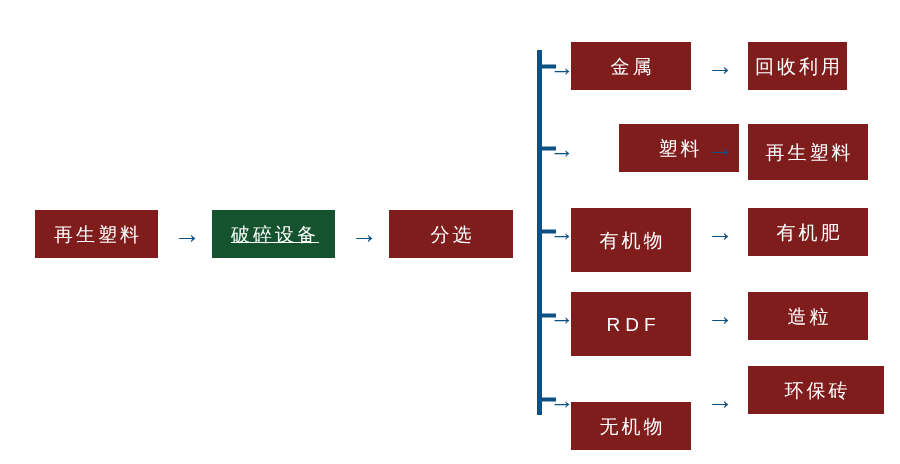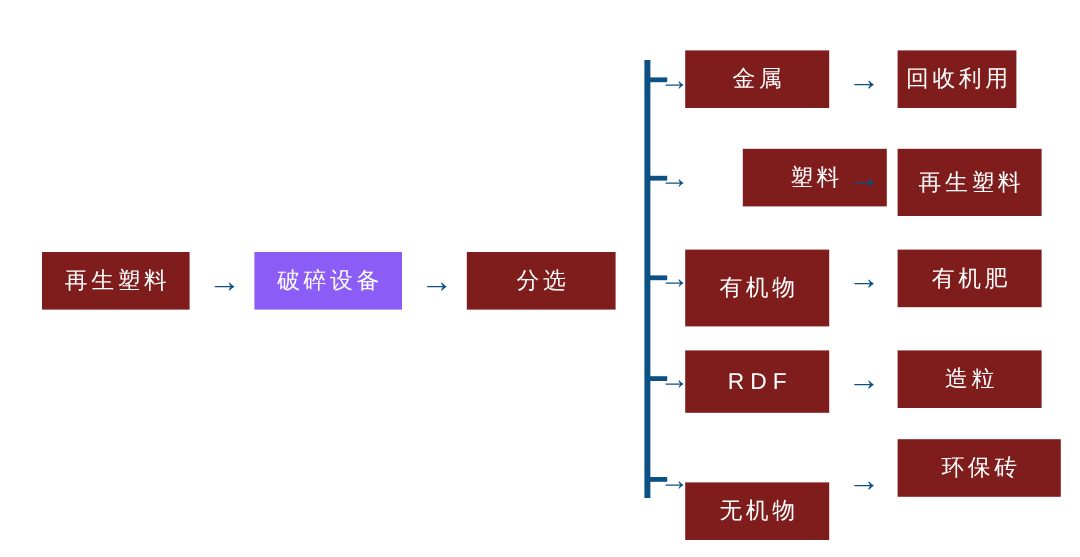--- a/index.html
+++ b/index.html
@@ -29,21 +29,21 @@
     justify-content: center;
     color: #ffffff;
     font-size: 19px;
     letter-spacing: 3px;
     text-indent: 3px;
     line-height: 1;
     white-space: nowrap;
     user-select: none;
   }
   .node.blue { background: #7f1d1d; }
-  .node.red  { background: #8b5cf6; }
+  .node.red  { background: #14532d; text-decoration: underline; }
   .node.latin { letter-spacing: 5px; text-indent: 5px; font-size: 19px; }
 
   
   .arrow {
     position: absolute;
     display: flex;
     align-items: center;
     justify-content: center;
     color: #0d5184;
     font-size: 27px;
@@ -97,21 +97,21 @@
   <div class="node blue" style="left:571px; top:124px; width:120px; height:48px;margin-left:48px;">塑料</div>
   <div class="arrow" style="left:697px; top:124px; width:46px; height:48px;">→</div>
   <div class="node blue" style="left:748px; top:124px; width:120px; height:56px;font-family:Liberation Serif, serif;">再生塑料</div>
 
   <div class="arrow" style="left:550px; top:208px; width:24px; height:48px; font-size:25px;">→</div>
   <div class="node blue" style="left:571px; top:208px; width:120px; height:64px;">有机物</div>
   <div class="arrow" style="left:697px; top:208px; width:46px; height:48px;">→</div>
   <div class="node blue" style="left:748px; top:208px; width:120px; height:48px;">有机肥</div>
 
   <div class="arrow" style="left:550px; top:292px; width:24px; height:48px; font-size:25px;">→</div>
-  <div class="node blue latin" style="left:571px; top:292px; width:120px; height:52px;">RDF</div>
+  <div class="node blue latin" style="left:571px; top:292px; width:120px; height:64px;">RDF</div>
   <div class="arrow" style="left:697px; top:292px; width:46px; height:48px;">→</div>
   <div class="node blue" style="left:748px; top:292px; width:120px; height:48px;">造粒</div>
 
   <div class="arrow" style="left:550px; top:376px; width:24px; height:48px; font-size:25px;">→</div>
   <div class="node blue" style="left:571px; top:376px; width:120px; height:48px;margin-top:26px;">无机物</div>
   <div class="arrow" style="left:697px; top:376px; width:46px; height:48px;">→</div>
   <div class="node blue" style="left:748px; top:366px; width:136px; height:48px;">环保砖</div>
 
 </div>
 

